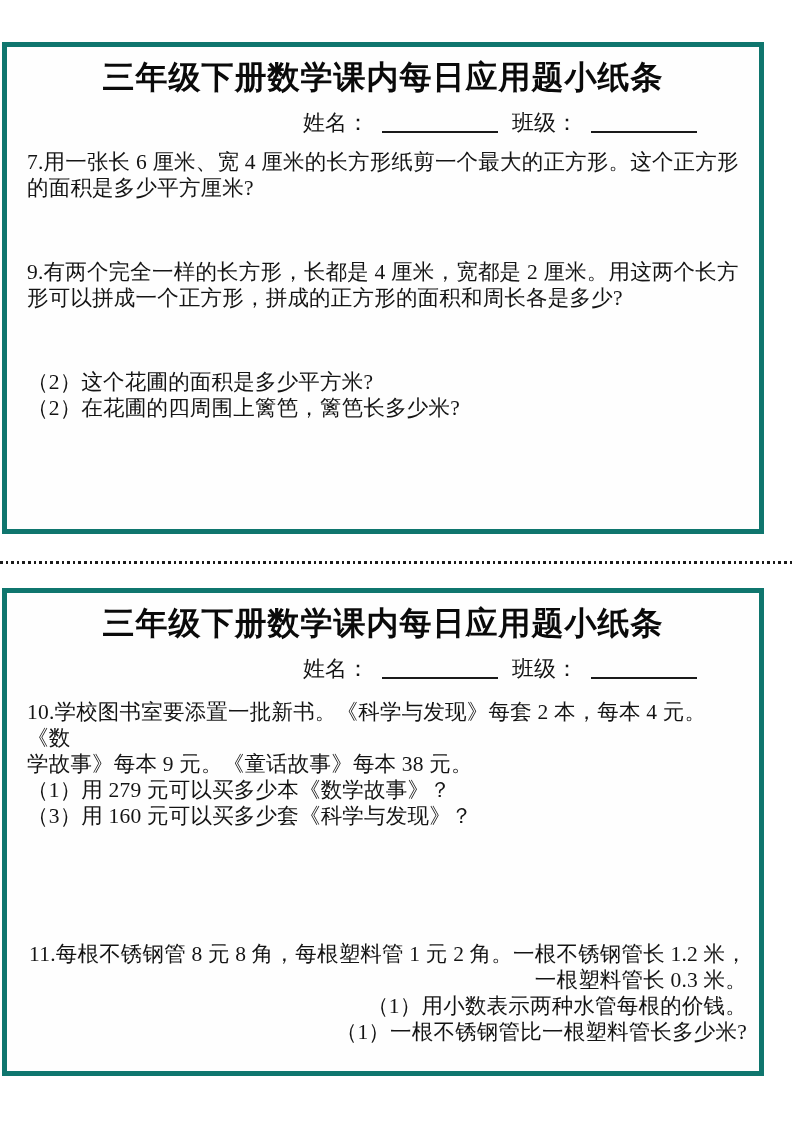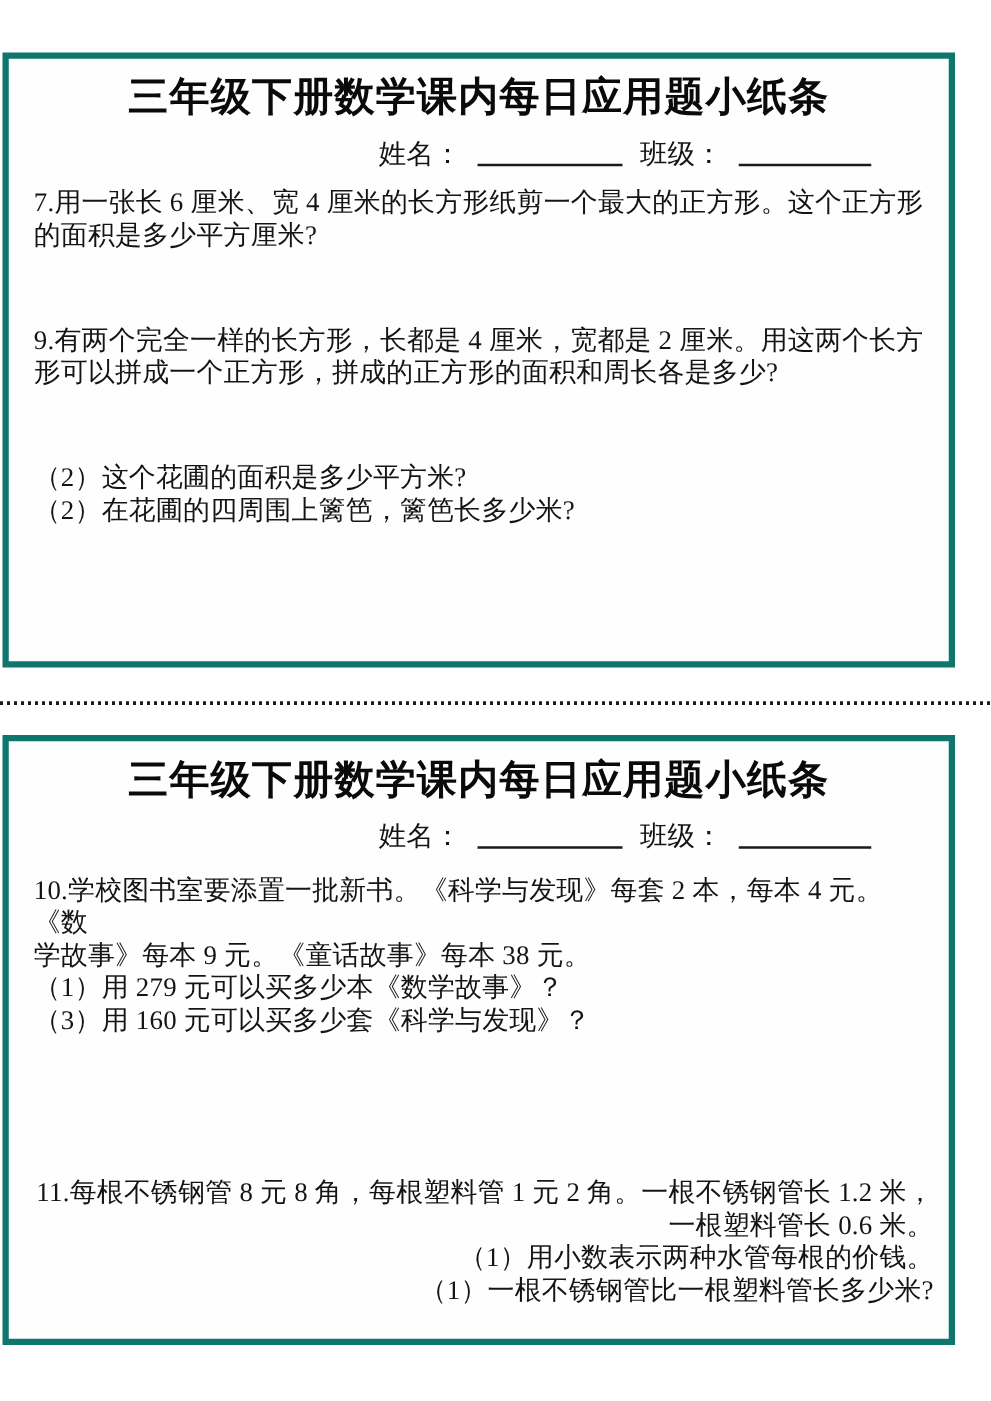--- a/index.html
+++ b/index.html
@@ -105,18 +105,18 @@
 
   <div class="problems">
     <div class="problem problem-1">
       <div class="line">10.学校图书室要添置一批新书。《科学与发现》每套 2 本，每本 4 元。《数</div>
       <div class="line">学故事》每本 9 元。《童话故事》每本 38 元。</div>
       <div class="line">（1）用 279 元可以买多少本《数学故事》？</div>
       <div class="line">（3）用 160 元可以买多少套《科学与发现》？</div>
     </div>
     <div class="problem problem-2">
       <div class="line">11.每根不锈钢管 8 元 8 角，每根塑料管 1 元 2 角。一根不锈钢管长 1.2 米，</div>
-      <div class="line">一根塑料管长 0.6 米。</div>
+      <div class="line">一根塑料管长 0.3 米。</div>
       <div class="line">（1）用小数表示两种水管每根的价钱。</div>
       <div class="line">（1）一根不锈钢管比一根塑料管长多少米?</div>
     </div>
   </div>
 </div>
 
 </body></html>

